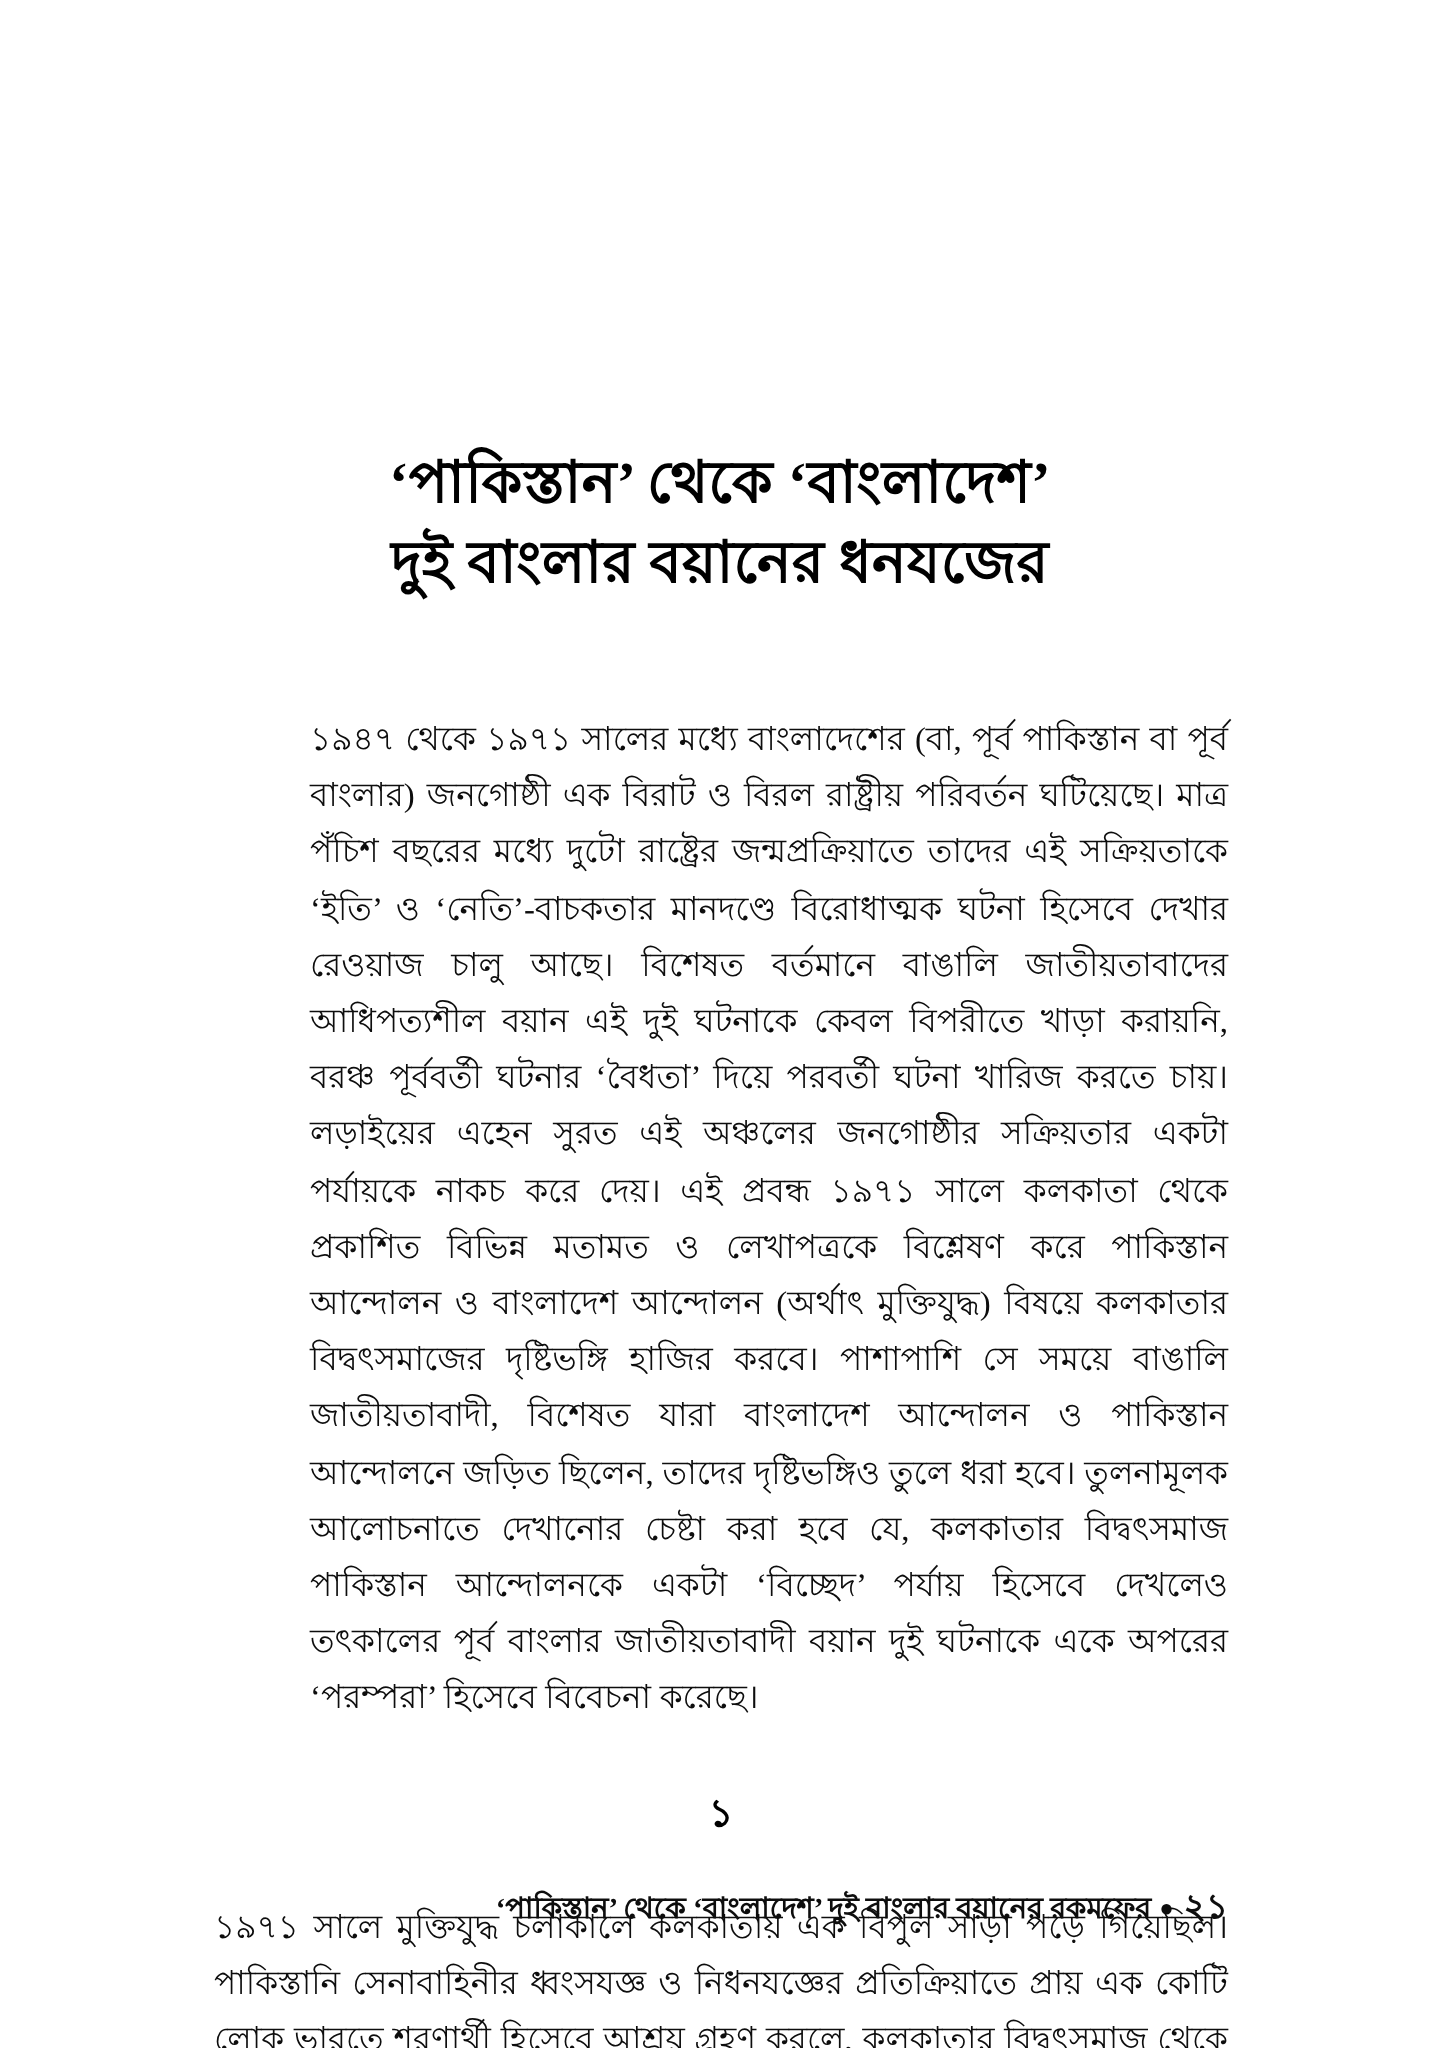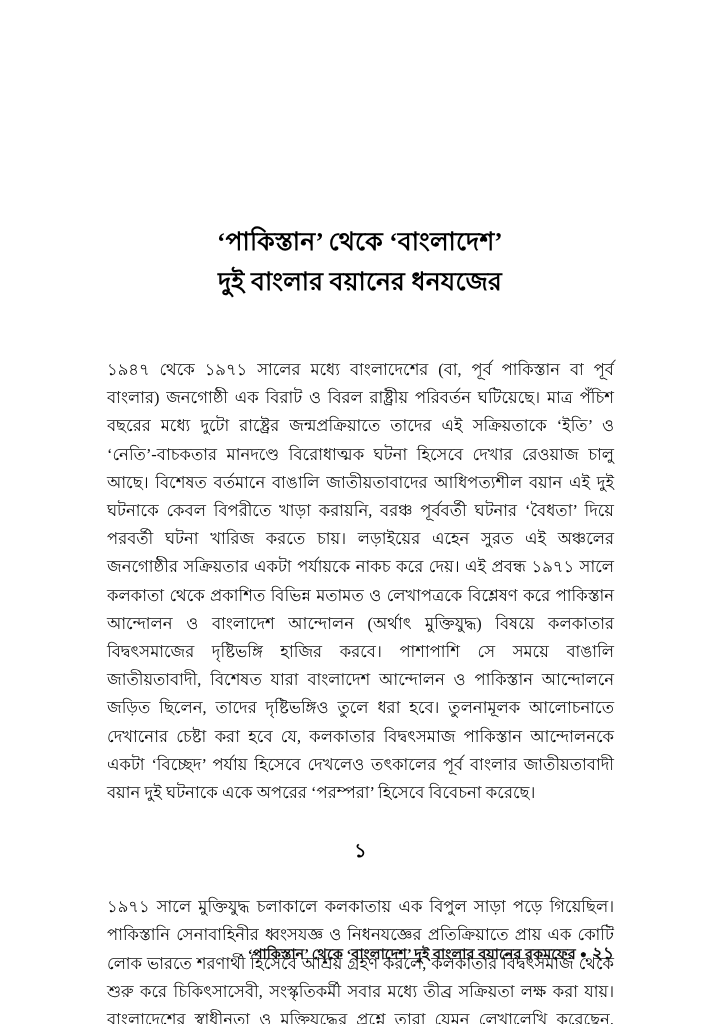--- a/index.html
+++ b/index.html
@@ -23,21 +23,21 @@
   
   .title-block {
     position: absolute;
     left: 107px;
     top: 222px;
     width: 506px;
     text-align: center;
   }
   .title-line {
     font-family: "Liberation Serif", "DejaVu Serif", serif;
-    font-size: 25px;
+    font-size: 29px;
     font-weight: 700;
     line-height: 40px;
     letter-spacing: 0.2px;
     color: #000000;
     white-space: nowrap;
   }
   
   .body-col {
     position: absolute;
     left: 107px;
@@ -50,20 +50,21 @@
     font-size: 16.4px;
     line-height: 28.2px;
     text-align: justify;
     text-justify: inter-word;
     text-indent: 0;
     color: #0d0d0d;
     word-spacing: 0.2px;
   }
   p.para.last-justified {
     text-align-last: left;
+    margin-left: 48px;
   }
   
   .section-number {
     margin: 0;
     padding: 0;
     text-align: center;
     font-family: "Liberation Serif", "DejaVu Serif", serif;
     font-size: 19px;
     font-weight: 700;
     line-height: 28px;

